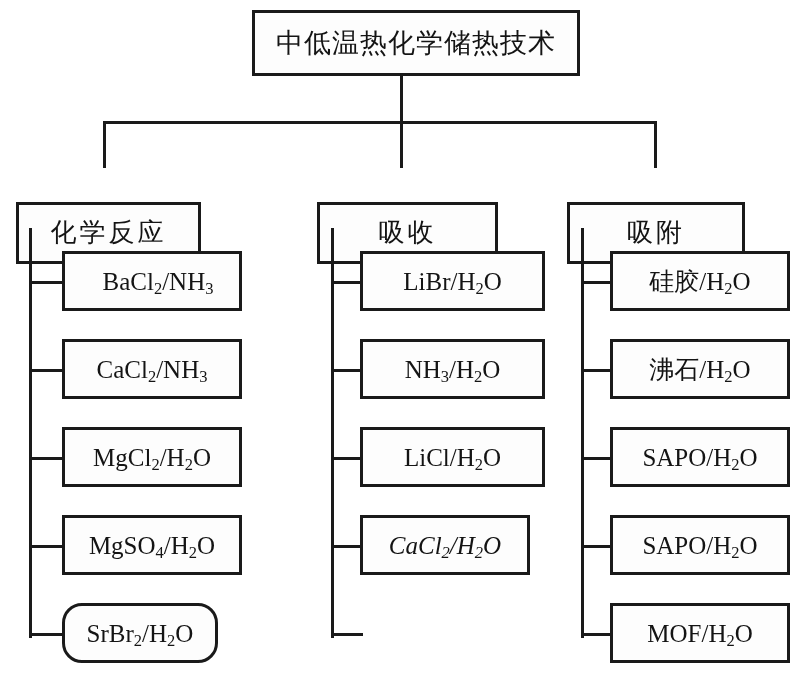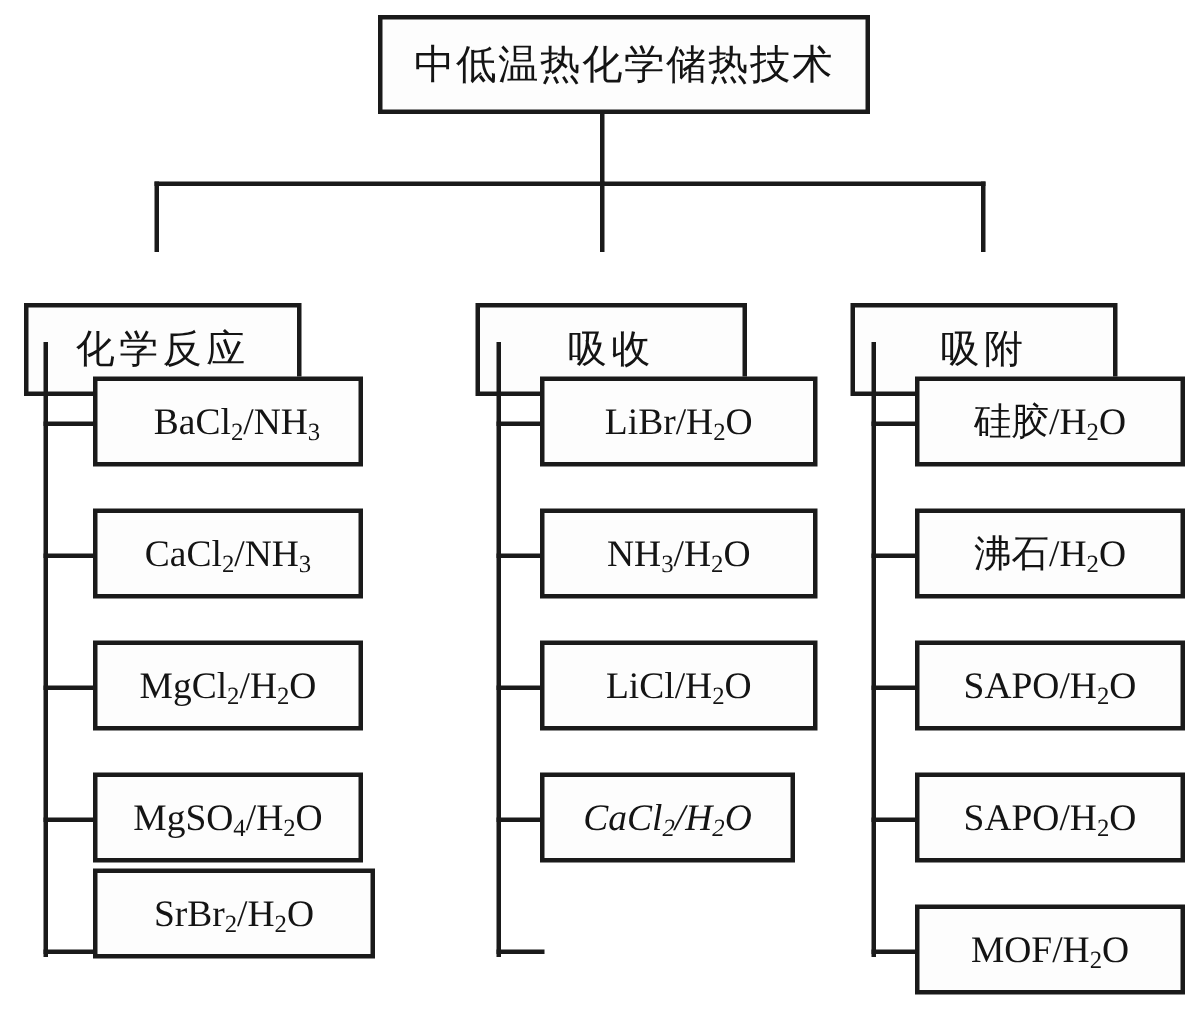--- a/index.html
+++ b/index.html
@@ -94,21 +94,21 @@
   <div class="node node-leaf" style="left:62px; top:427px; width:180px; height:60px;">
     <span class="formula"><span>MgCl</span><sub>2</sub><span>/H</span><sub>2</sub><span>O</span></span>
   </div>
 
   <div class="edge edge-h" style="left:29px; top:545px; width:36px;"></div>
   <div class="node node-leaf" style="left:62px; top:515px; width:180px; height:60px;">
     <span class="formula"><span>MgSO</span><sub>4</sub><span>/H</span><sub>2</sub><span>O</span></span>
   </div>
 
   <div class="edge edge-h" style="left:29px; top:633px; width:36px;"></div>
-  <div class="node node-leaf" style="left:62px; top:579px; width:188px; height:60px;">
+  <div class="node node-leaf" style="left:62px; top:603px; width:156px; height:60px;border-radius:20px;">
     <span class="formula"><span>SrBr</span><sub>2</sub><span>/H</span><sub>2</sub><span>O</span></span>
   </div>
 
   <div class="node node-cat" style="left:317px; top:166px; width:181px; height:62px;">
     <span>吸收</span>
   </div>
   <div class="edge edge-v" style="left:331px; top:228px; width:3px; height:410px;"></div>
 
   <div class="edge edge-h" style="left:331px; top:281px; width:32px;"></div>
   <div class="node node-leaf" style="left:360px; top:251px; width:185px; height:60px;">

